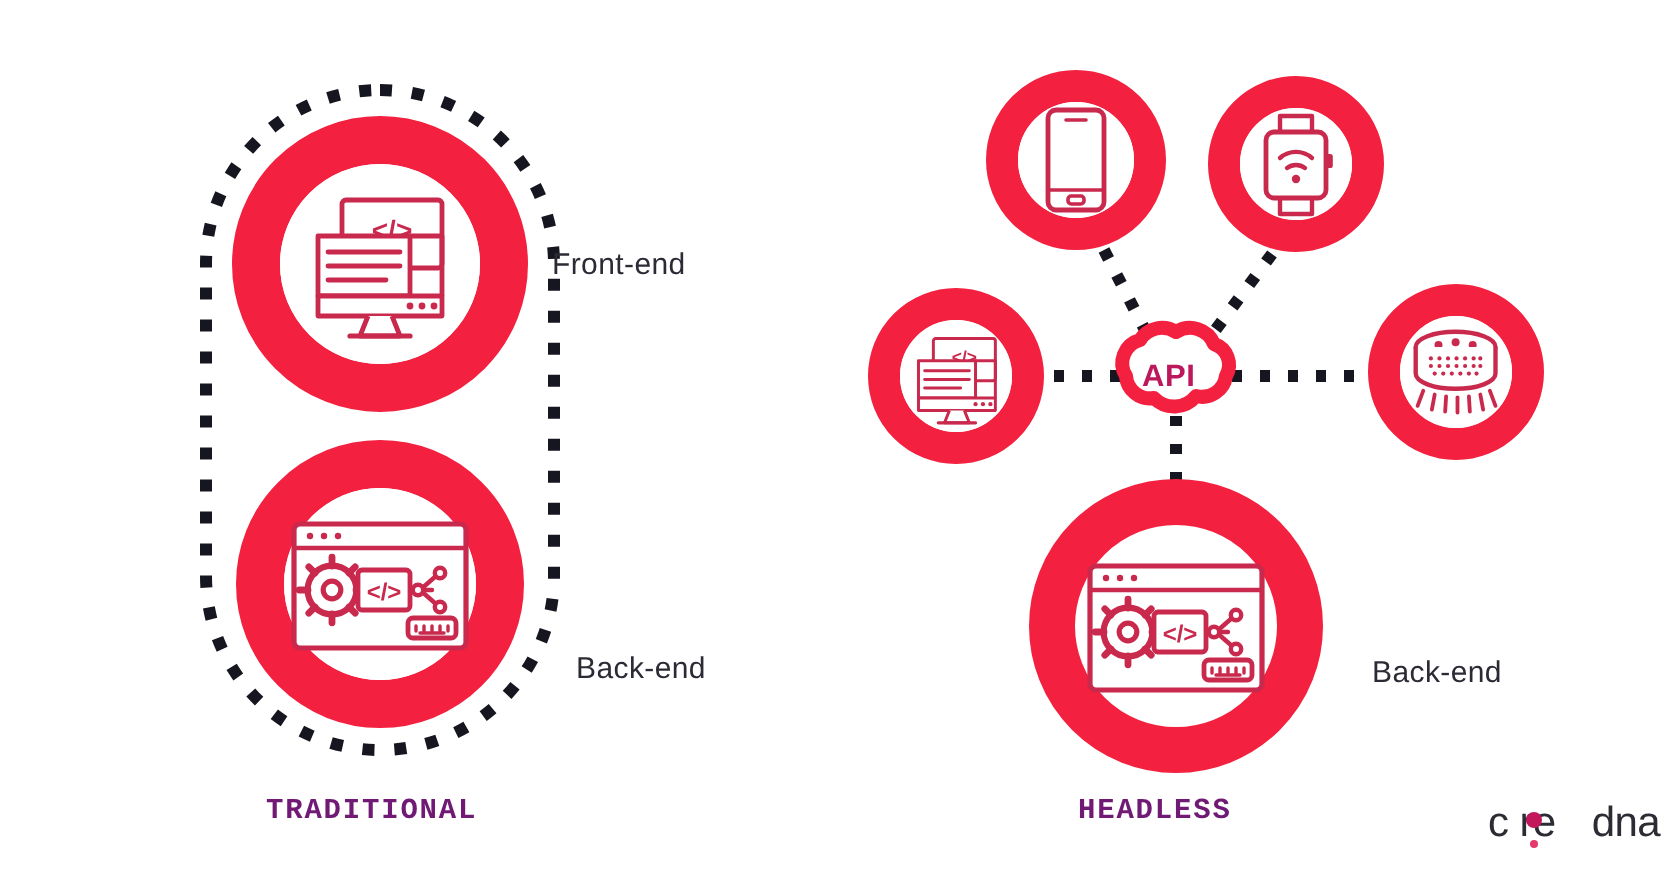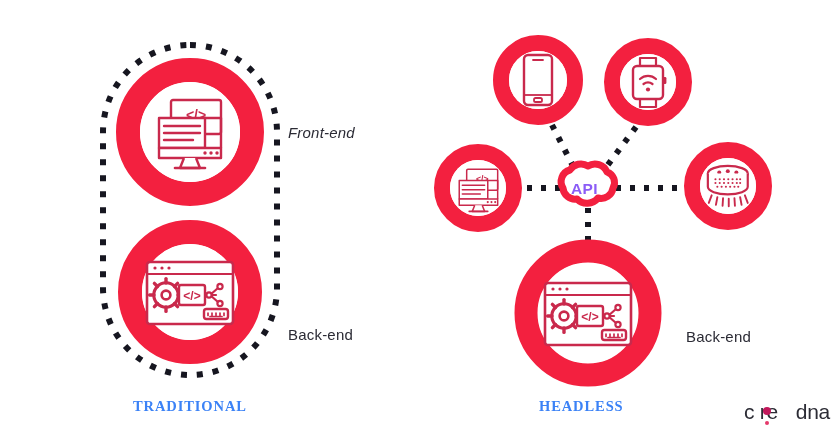--- a/index.html
+++ b/index.html
@@ -16,31 +16,31 @@
   .lbl{
     position:absolute;
     color:#2b2b35;
     font-size:15px;
     font-family:"Liberation Sans", sans-serif;
     white-space:nowrap;
     letter-spacing:.2px;
   }
   .lbl-strong{
     position:absolute;
-    color:#3b82f6;
+    color:#701a75;
     font-size:14.5px;
     font-weight:bold;
     letter-spacing:.9px;
     white-space:nowrap;
-    font-family:Liberation Serif, serif;
+    font-family:Liberation Mono, monospace;
     text-align:right;
   }
   .api-txt{
     position:absolute;
-    color:#8b5cf6;
+    color:#be185d;
     font-size:15.5px;
     font-weight:bold;
     letter-spacing:.3px;
     font-family:"Liberation Sans", sans-serif;
     white-space:nowrap;
   }
   
   #logo{position:absolute;left:744px;top:401px;display:flex;align-items:flex-end;}
   #logo .w1,#logo .w2{
     font-family:"Liberation Sans", sans-serif;
@@ -278,21 +278,21 @@
         <circle cx="588" cy="313" r="50" fill="#ffffff"></circle>
         <g transform="translate(544,282)">
           <use href="#ic-backend"></use>
         </g>
       </g>
     </g>
   </svg>
 
   <div class="api-txt" style="left:571px;top:180px;">API</div>
 
-  <div class="lbl" style="left:288px;top:124px;font-style:italic;">Front-end</div>
+  <div class="lbl" style="left:276px;top:124px;">Front-end</div>
 
   <div class="lbl" style="left:288px;top:326px;">Back-end</div>
 
   <div class="lbl" style="left:686px;top:328px;">Back-end</div>
 
   <div class="lbl-strong" style="left:133px;top:398px;">TRADITIONAL</div>
 
   <div class="lbl-strong" style="left:539px;top:398px;">HEADLESS</div>
 
   <div id="logo">

